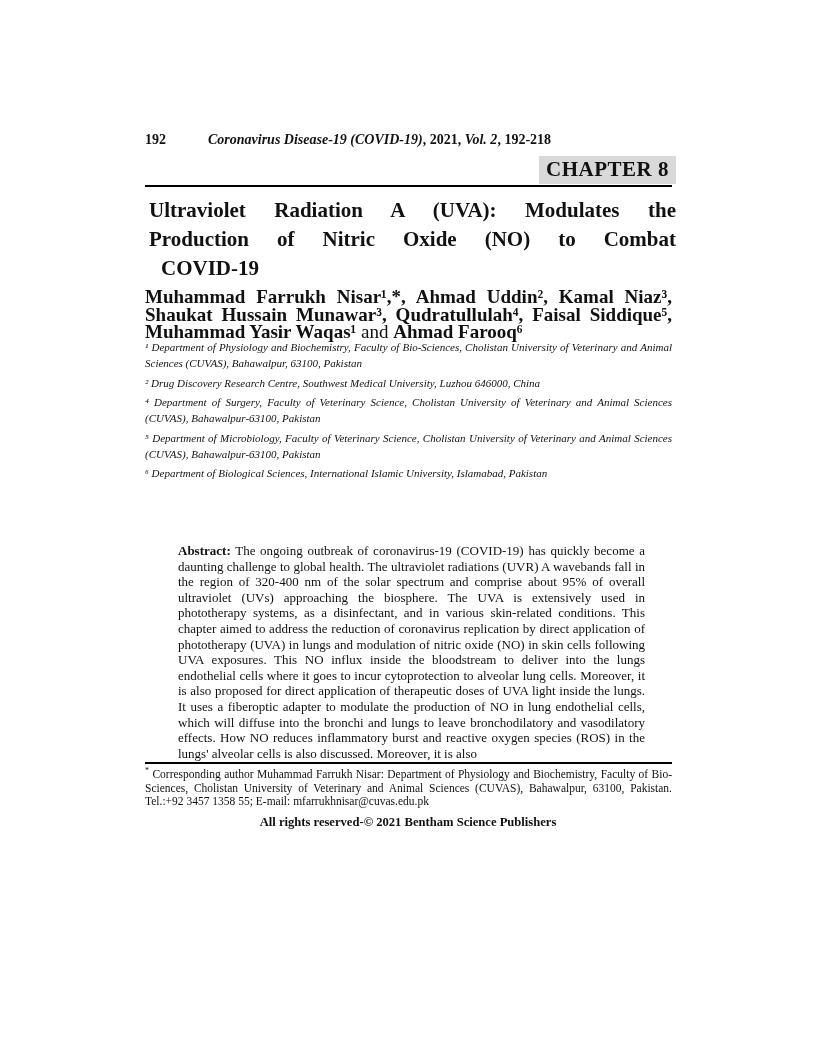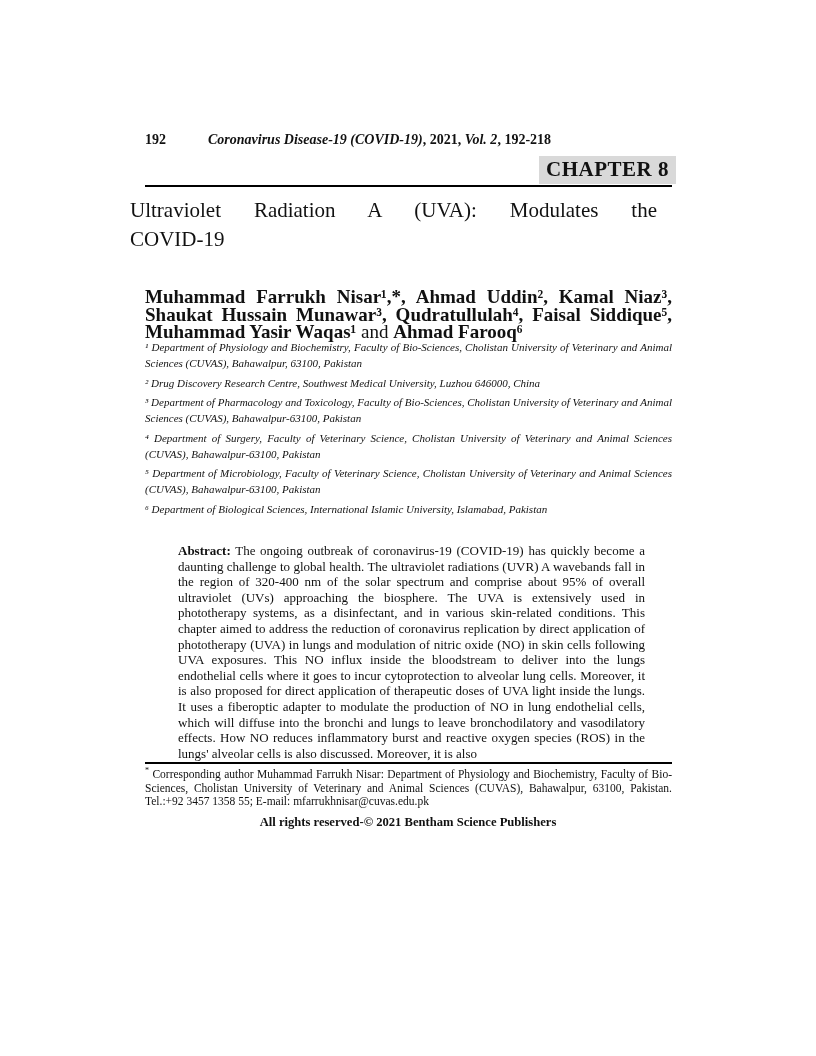--- a/index.html
+++ b/index.html
@@ -32,25 +32,25 @@
     font-size: 21px; font-weight: bold;
     padding: 1px 7px 2px 7px;
     letter-spacing: 0.5px;
   }
   .header-rule {
     position: absolute; left: 145px; top: 185px;
     width: 527px; height: 2px; background: #000000;
   }
   
   .chapter-title {
-    position: absolute; left: 130px; top: 196px; width: 527px;
-    font-size: 21px; font-weight: normal; line-height: 29px;
+    position: absolute; left: 149px; top: 196px; width: 527px;
+    font-size: 21px; font-weight: bold; line-height: 29px;
   }
   .title-line { text-align: justify; text-align-last: justify; white-space: nowrap; }
-  .title-line.last { text-align-last: left; }
+  .title-line.last { text-align-last: left; margin-left: 12px; }
   
   .author-list {
     position: absolute; left: 145px; top: 288px; width: 527px;
     font-size: 19px; font-weight: bold; line-height: 17.5px;
     text-align: justify;
   }
   .author-list .conj { font-weight: normal; }
   
   .affiliations {
     position: absolute; left: 145px; top: 339px; width: 527px;
@@ -93,29 +93,29 @@
     <span class="page-number">192</span>
     <span class="journal-line"><span class="it">Coronavirus Disease-19 (COVID-19)</span><span>, 2021, </span><span class="it">Vol. 2</span><span>, 192-218</span></span>
   </div>
 
   <div class="chapter-badge">CHAPTER 8</div>
 
   <div class="header-rule"></div>
 
   <div class="chapter-title">
     <div class="title-line">Ultraviolet Radiation A (UVA): Modulates the</div>
+    <div class="title-line">Production of Nitric Oxide (NO) to Combat</div>
     <div class="title-line last">COVID-19</div>
   </div>
 
   <div class="author-list"><span>Muhammad Farrukh Nisar¹,*, Ahmad Uddin², Kamal Niaz³, Shaukat Hussain Munawar³, Qudratullulah⁴, Faisal Siddique⁵, Muhammad Yasir Waqas¹</span><span class="conj"> and </span><span>Ahmad Farooq⁶</span></div>
 
   <div class="affiliations">
     <p>¹ Department of Physiology and Biochemistry, Faculty of Bio-Sciences, Cholistan University of Veterinary and Animal Sciences (CUVAS), Bahawalpur, 63100, Pakistan</p>
     <p>² Drug Discovery Research Centre, Southwest Medical University, Luzhou 646000, China</p>
-    <p>³ Department of Pharmacology and Toxicology, Faculty of Bio-Sciences, Cholistan University of Veterinary and Animal Sciences (CUVAS), Bahawalpur-63100, Pakistan</p>
     <p>⁴ Department of Surgery, Faculty of Veterinary Science, Cholistan University of Veterinary and Animal Sciences (CUVAS), Bahawalpur-63100, Pakistan</p>
     <p>⁵ Department of Microbiology, Faculty of Veterinary Science, Cholistan University of Veterinary and Animal Sciences (CUVAS), Bahawalpur-63100, Pakistan</p>
     <p>⁶ Department of Biological Sciences, International Islamic University, Islamabad, Pakistan</p>
   </div>
 
   <div class="abstract"><span class="lead">Abstract:</span><span> The ongoing outbreak of coronavirus-19 (COVID-19) has quickly become a daunting challenge to global health. The ultraviolet radiations (UVR) A wavebands fall in the region of 320-400 nm of the solar spectrum and comprise about 95% of overall ultraviolet (UVs) approaching the biosphere. The UVA is extensively used in phototherapy systems, as a disinfectant, and in various skin-related conditions. This chapter aimed to address the reduction of coronavirus replication by direct application of phototherapy (UVA) in lungs and modulation of nitric oxide (NO) in skin cells following UVA exposures. This NO influx inside the bloodstream to deliver into the lungs endothelial cells where it goes to incur cytoprotection to alveolar lung cells. Moreover, it is also proposed for direct application of therapeutic doses of UVA light inside the lungs. It uses a fiberoptic adapter to modulate the production of NO in lung endothelial cells, which will diffuse into the bronchi and lungs to leave bronchodilatory and vasodilatory effects. How NO reduces inflammatory burst and reactive oxygen species (ROS) in the lungs' alveolar cells is also discussed. Moreover, it is also</span></div>
 
   <div class="footnote-rule"></div>
 
   <div class="footnote"><span class="sup">*</span><span class="lead"> Corresponding author Muhammad Farrukh Nisar:</span><span> Department of Physiology and Biochemistry, Faculty of Bio-Sciences, Cholistan University of Veterinary and Animal Sciences (CUVAS), Bahawalpur, 63100, Pakistan. Tel.:+92 3457 1358 55; E-mail: mfarrukhnisar@cuvas.edu.pk</span></div>

